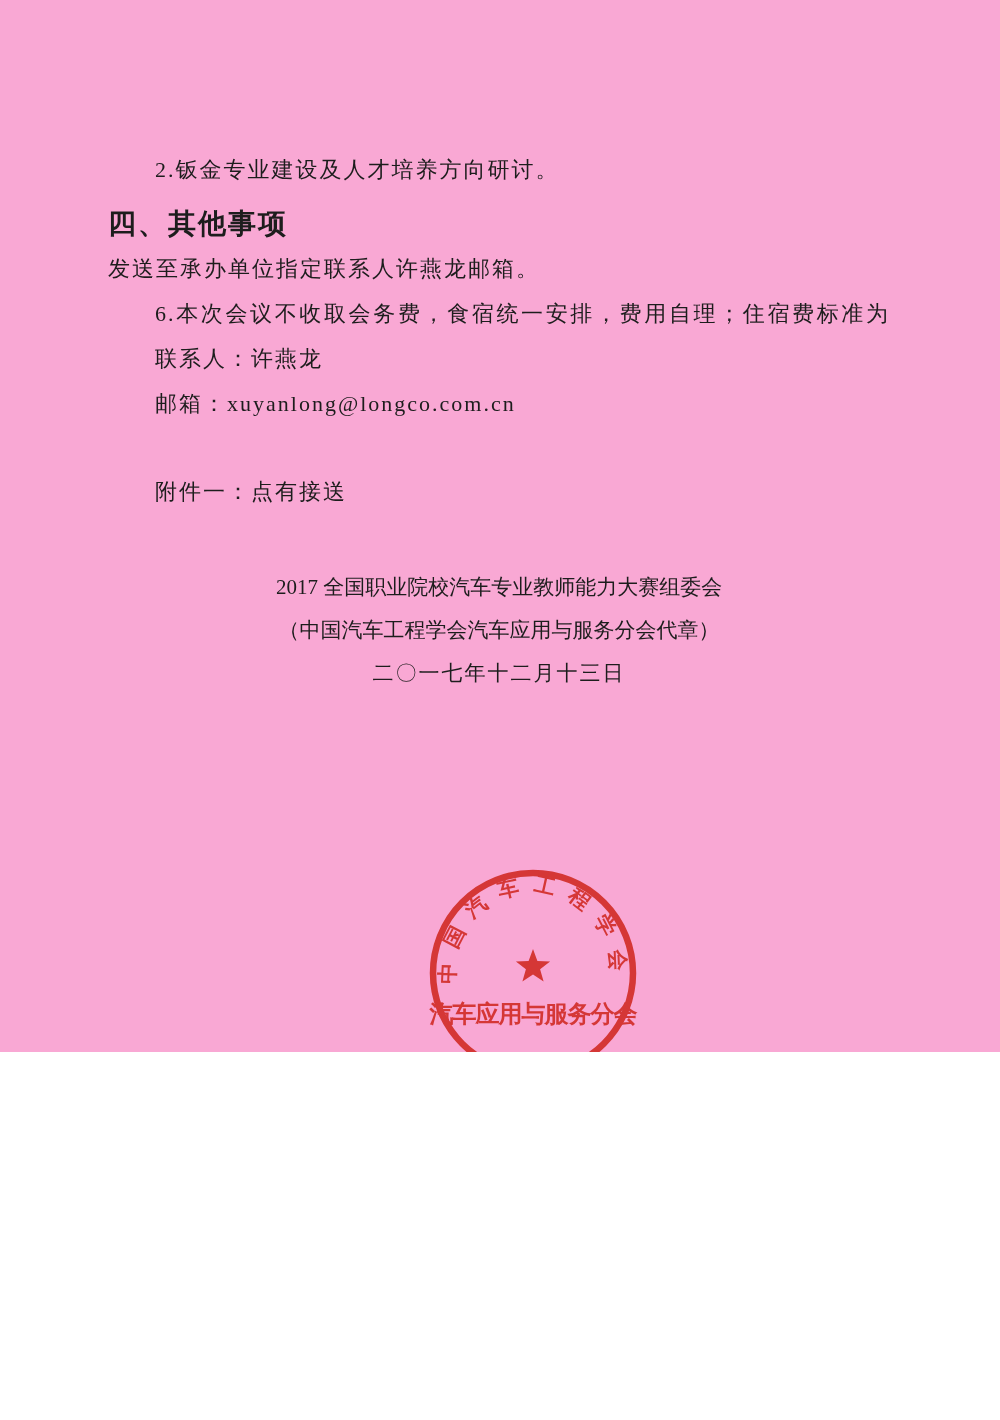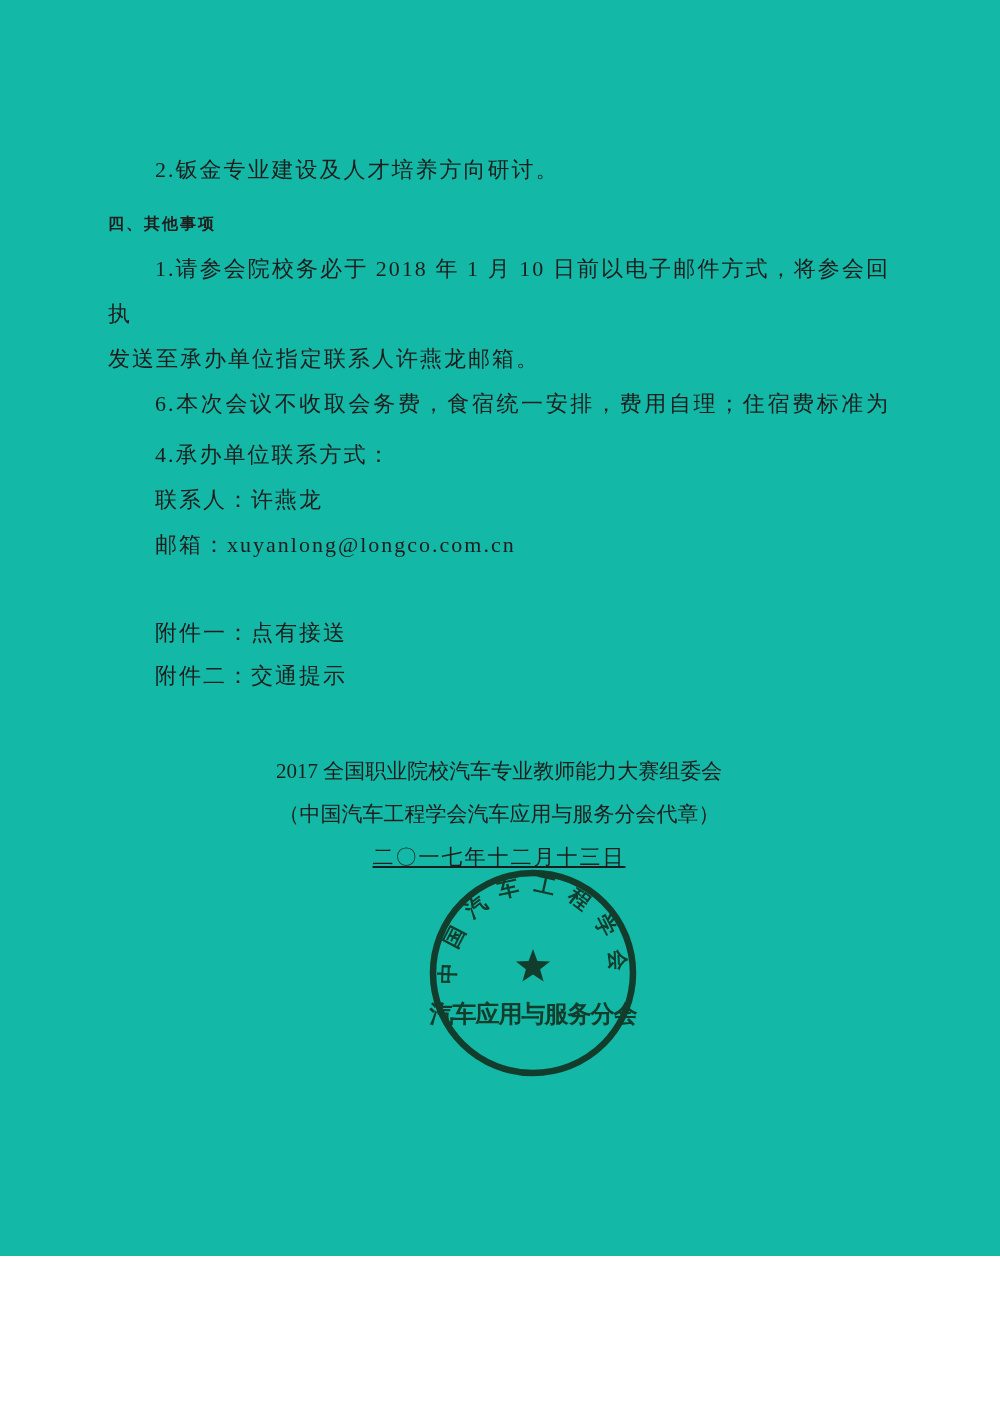--- a/index.html
+++ b/index.html
@@ -1,51 +1,51 @@
 <!DOCTYPE html>
 <html><head>
 <meta charset="utf-8">
 <style>
   html,body{margin:0;padding:0;background:#ffffff;}
   .page{
     position:relative;
-    width:1000px;height:1256px;
-    background:#14b8a6;
+    width:1000px;height:1052px;
+    background:#f9a8d4;
     font-family:"Liberation Serif","DejaVu Serif",serif;
     color:#1d1d1d;
     overflow:hidden;
   }
   .content{
     position:absolute;
     left:108px;top:147px;width:782px;
   }
   .ln{
     font-size:22px;
     line-height:45px;
     letter-spacing:2px;
     text-align:justify;
   }
   .indent{text-indent:47px;}
   .fill{text-align-last:justify;}
   .heading{
     font-weight:700;
-    font-size:16px;
+    font-size:28px;
     margin-top:9px;
   }
   .p4{margin-top:6px;}
   .attach{line-height:43px;}
   .gap-top{margin-top:44px;}
   .signature{
     margin-top:53px;
     text-align:center;
     font-size:21px;
     line-height:43px;
     letter-spacing:0;
   }
-  .signature .date{letter-spacing:2px;text-decoration:underline;}
+  .signature .date{letter-spacing:2px;}
   .seal{
     position:absolute;
     left:417px;top:857px;
     opacity:0.9;
     mix-blend-mode:multiply;
     z-index:3;
   }
   .seal text{font-family:"Liberation Serif","DejaVu Serif",serif;}
   .page-number{
     position:absolute;
@@ -56,28 +56,25 @@
   }
 </style>
 </head>
 <body>
 
 <div class="page">
 
   <div class="content">
     <div class="ln indent">2.钣金专业建设及人才培养方向研讨。</div>
     <div class="ln heading">四、其他事项</div>
-    <div class="ln indent fill">1.请参会院校务必于 2018 年 1 月 10 日前以电子邮件方式，将参会回执</div>
     <div class="ln">发送至承办单位指定联系人许燕龙邮箱。</div>
     <div class="ln indent fill">6.本次会议不收取会务费，食宿统一安排，费用自理；住宿费标准为</div>
-    <div class="ln indent p4">4.承办单位联系方式：</div>
     <div class="ln indent">联系人：许燕龙</div>
     <div class="ln indent">邮箱：xuyanlong@longco.com.cn</div>
     <div class="ln indent attach gap-top">附件一：点有接送</div>
-    <div class="ln indent attach">附件二：交通提示</div>
 
     <div class="signature">
       <div>2017 全国职业院校汽车专业教师能力大赛组委会</div>
       <div>（中国汽车工程学会汽车应用与服务分会代章）</div>
       <div class="date">二〇一七年十二月十三日</div>
     </div>
   </div>
 
   <svg class="seal" width="232" height="232" viewBox="0 0 232 232">
     <circle cx="116" cy="116" r="100" fill="none" stroke="#d6402c" stroke-width="6.5"></circle>

